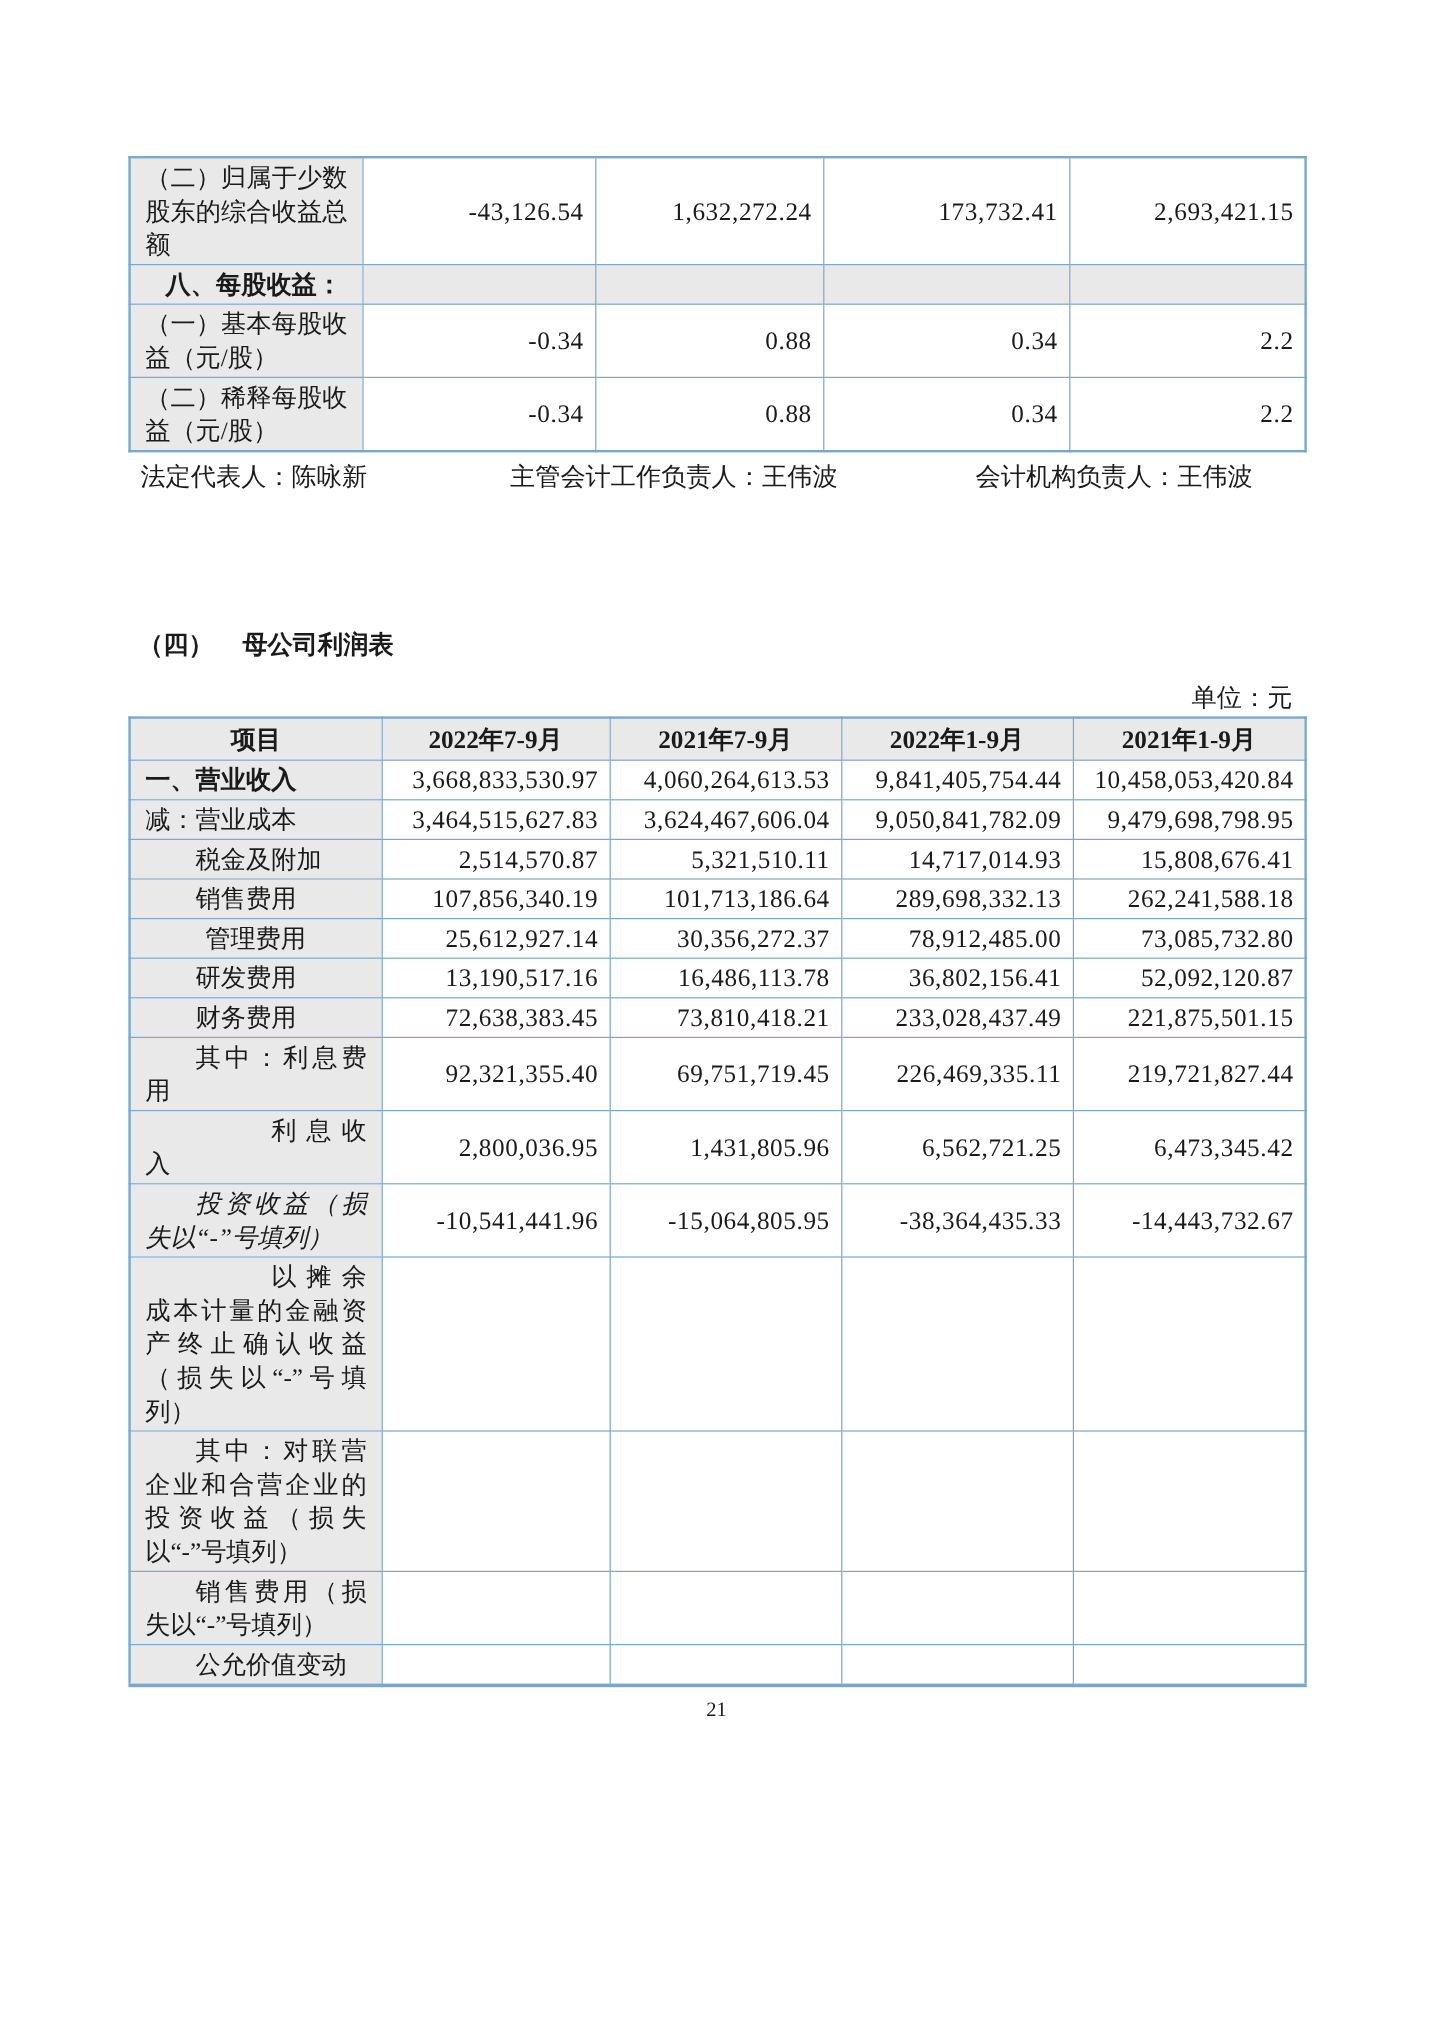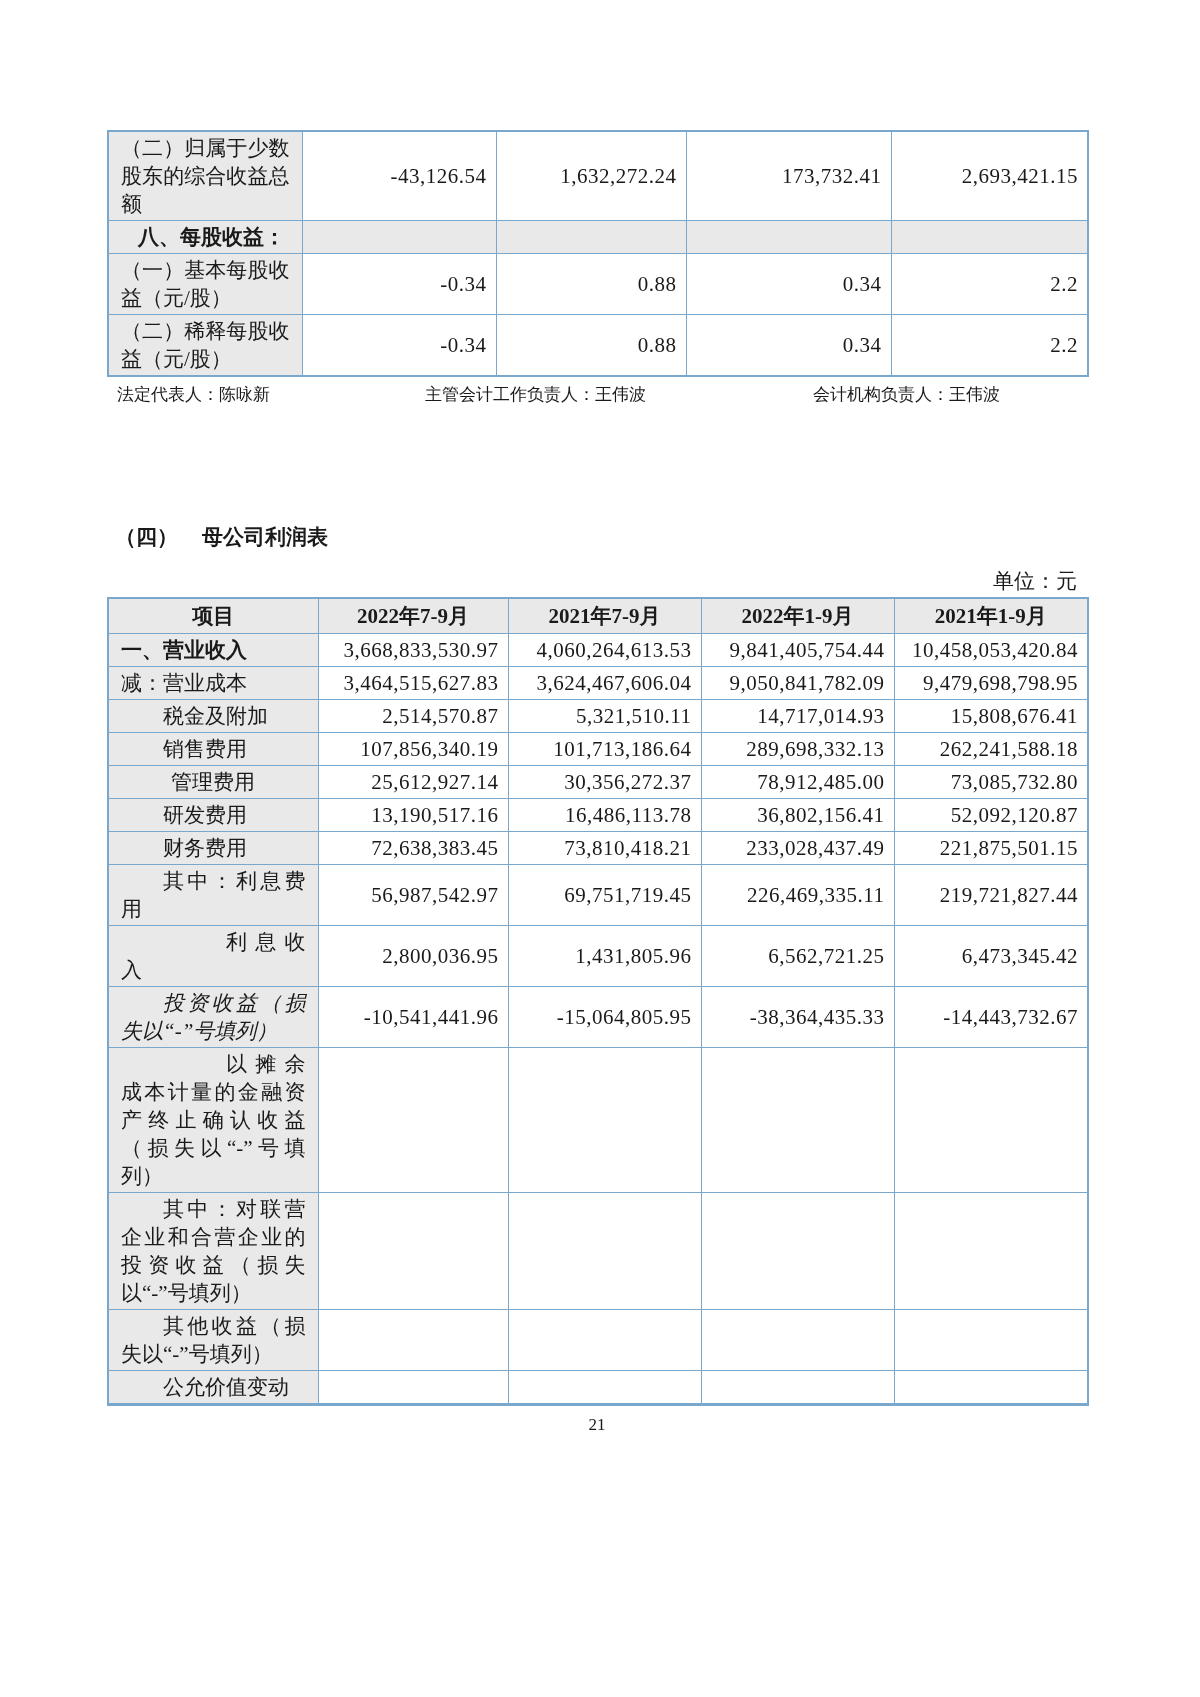--- a/index.html
+++ b/index.html
@@ -55,21 +55,21 @@
     background:var(--shade);
     text-align:center;
     font-weight:bold;
     padding:3px 4px;
     margin-left:32px;
   }
   .sig-line{
     position:relative;
     height:30px;
     margin-top:6px;
-    font-size:17px;
+    font-size:21px;
   }
   .sig-line span{position:absolute;top:0;white-space:nowrap;}
   .sig-legal{left:10px;}
   .sig-chief{left:318px;}
   .sig-org{left:706px;}
   .sec-title{
     margin-top:110px;
     font-size:21px;
     font-weight:bold;
     padding-left:8px;
@@ -207,21 +207,21 @@
         </tr>
         <tr>
           <td class="lbl" style="text-indent: 2em;">财务费用</td>
           <td class="val">72,638,383.45</td>
           <td class="val">73,810,418.21</td>
           <td class="val">233,028,437.49</td>
           <td class="val">221,875,501.15</td>
         </tr>
         <tr>
           <td class="lbl" style="text-indent: 2em;">其中：利息费用</td>
-          <td class="val">56,987,542.97</td>
+          <td class="val">92,321,355.40</td>
           <td class="val">69,751,719.45</td>
           <td class="val">226,469,335.11</td>
           <td class="val">219,721,827.44</td>
         </tr>
         <tr>
           <td class="lbl" style="text-indent: 5em;">利息收入</td>
           <td class="val">2,800,036.95</td>
           <td class="val">1,431,805.96</td>
           <td class="val">6,562,721.25</td>
           <td class="val">6,473,345.42</td>
@@ -241,21 +241,21 @@
           <td class="val"></td>
         </tr>
         <tr>
           <td class="lbl" style="text-indent: 2em;">其中：对联营企业和合营企业的投资收益（损失以“-”号填列）</td>
           <td class="val"></td>
           <td class="val"></td>
           <td class="val"></td>
           <td class="val"></td>
         </tr>
         <tr>
-          <td class="lbl" style="text-indent: 2em;">其他收益（损失以“-”号填列）</td>
+          <td class="lbl" style="text-indent: 2em;">销售费用（损失以“-”号填列）</td>
           <td class="val"></td>
           <td class="val"></td>
           <td class="val"></td>
           <td class="val"></td>
         </tr>
         <tr>
           <td class="lbl" style="text-indent: 2em;">公允价值变动</td>
           <td class="val"></td>
           <td class="val"></td>
           <td class="val"></td>

